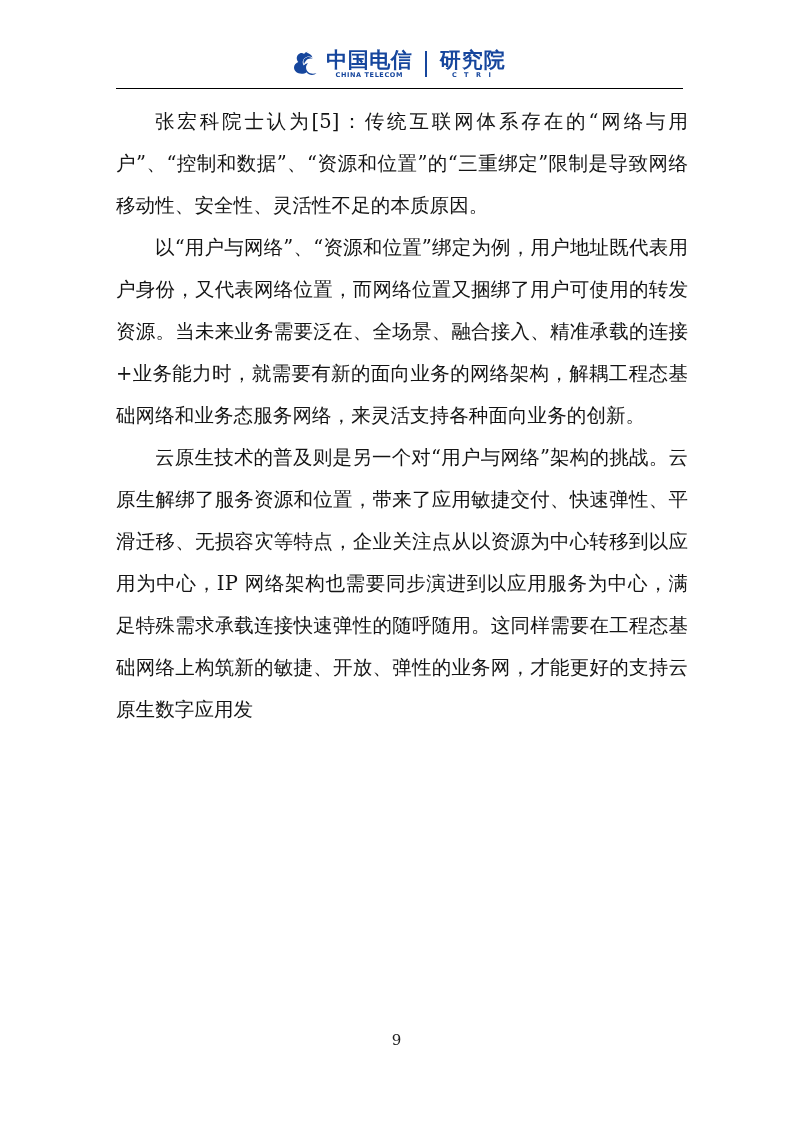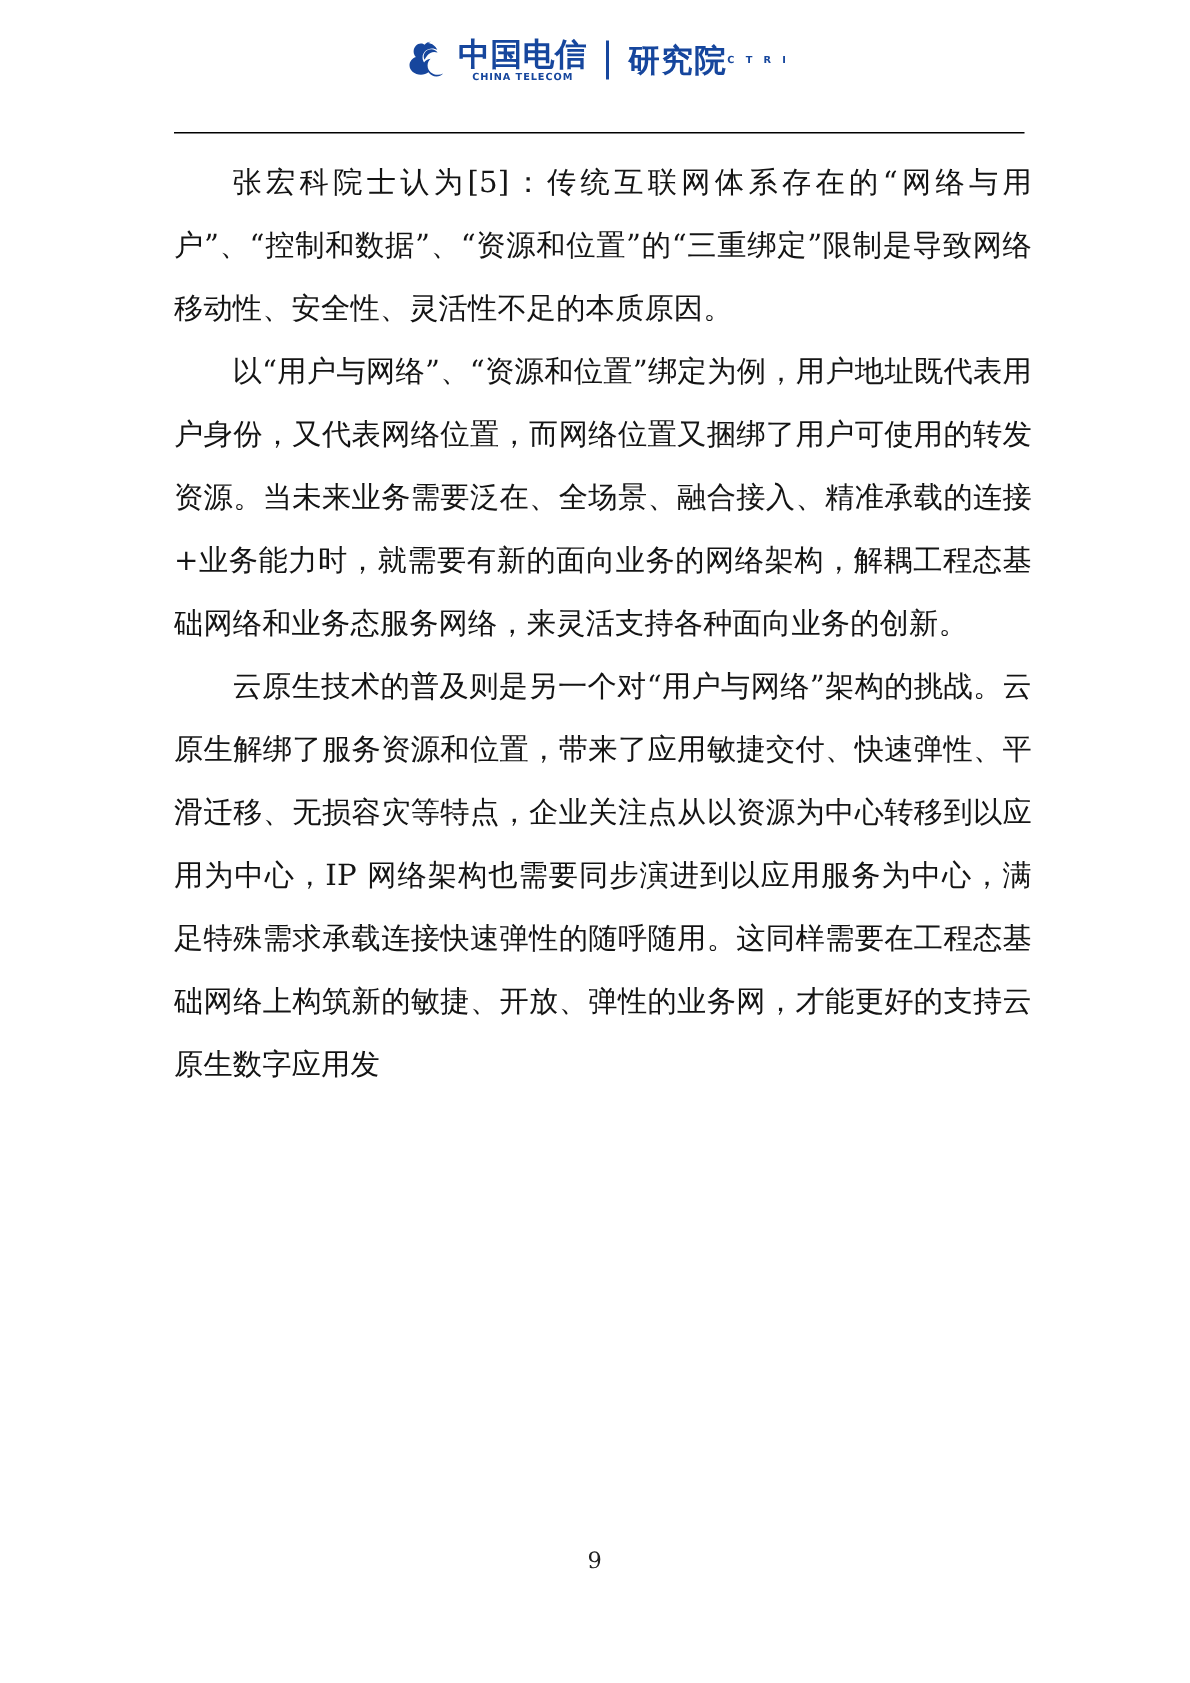--- a/index.html
+++ b/index.html
@@ -21,21 +21,21 @@
     left: 0; top: 0;
     width: 793px;
     height: 1122px;
     background: #ffffff;
   }
 
   
   .header {
     position: absolute;
     left: 116px;
-    top: 20px;
+    top: 44px;
     width: 567px;
     height: 52px;
   }
   .logo-block {
     display: flex;
     align-items: center;
     justify-content: center;
     gap: 7px;
     height: 40px;
   }
@@ -69,21 +69,21 @@
   }
   .logo-divider {
     width: 1.4px;
     height: 26px;
     background: #16469d;
     margin: 0 6px;
     flex: 0 0 auto;
   }
   .logo-inst-group {
     display: flex;
-    flex-direction: row;
+    flex-direction: column;
     align-items: center;
     line-height: 1;
   }
   .logo-inst {
     font-family: "DejaVu Sans", "Liberation Sans", sans-serif;
     font-size: 21px;
     font-weight: 700;
     color: #16469d;
     letter-spacing: 1px;
     line-height: 1.05;

